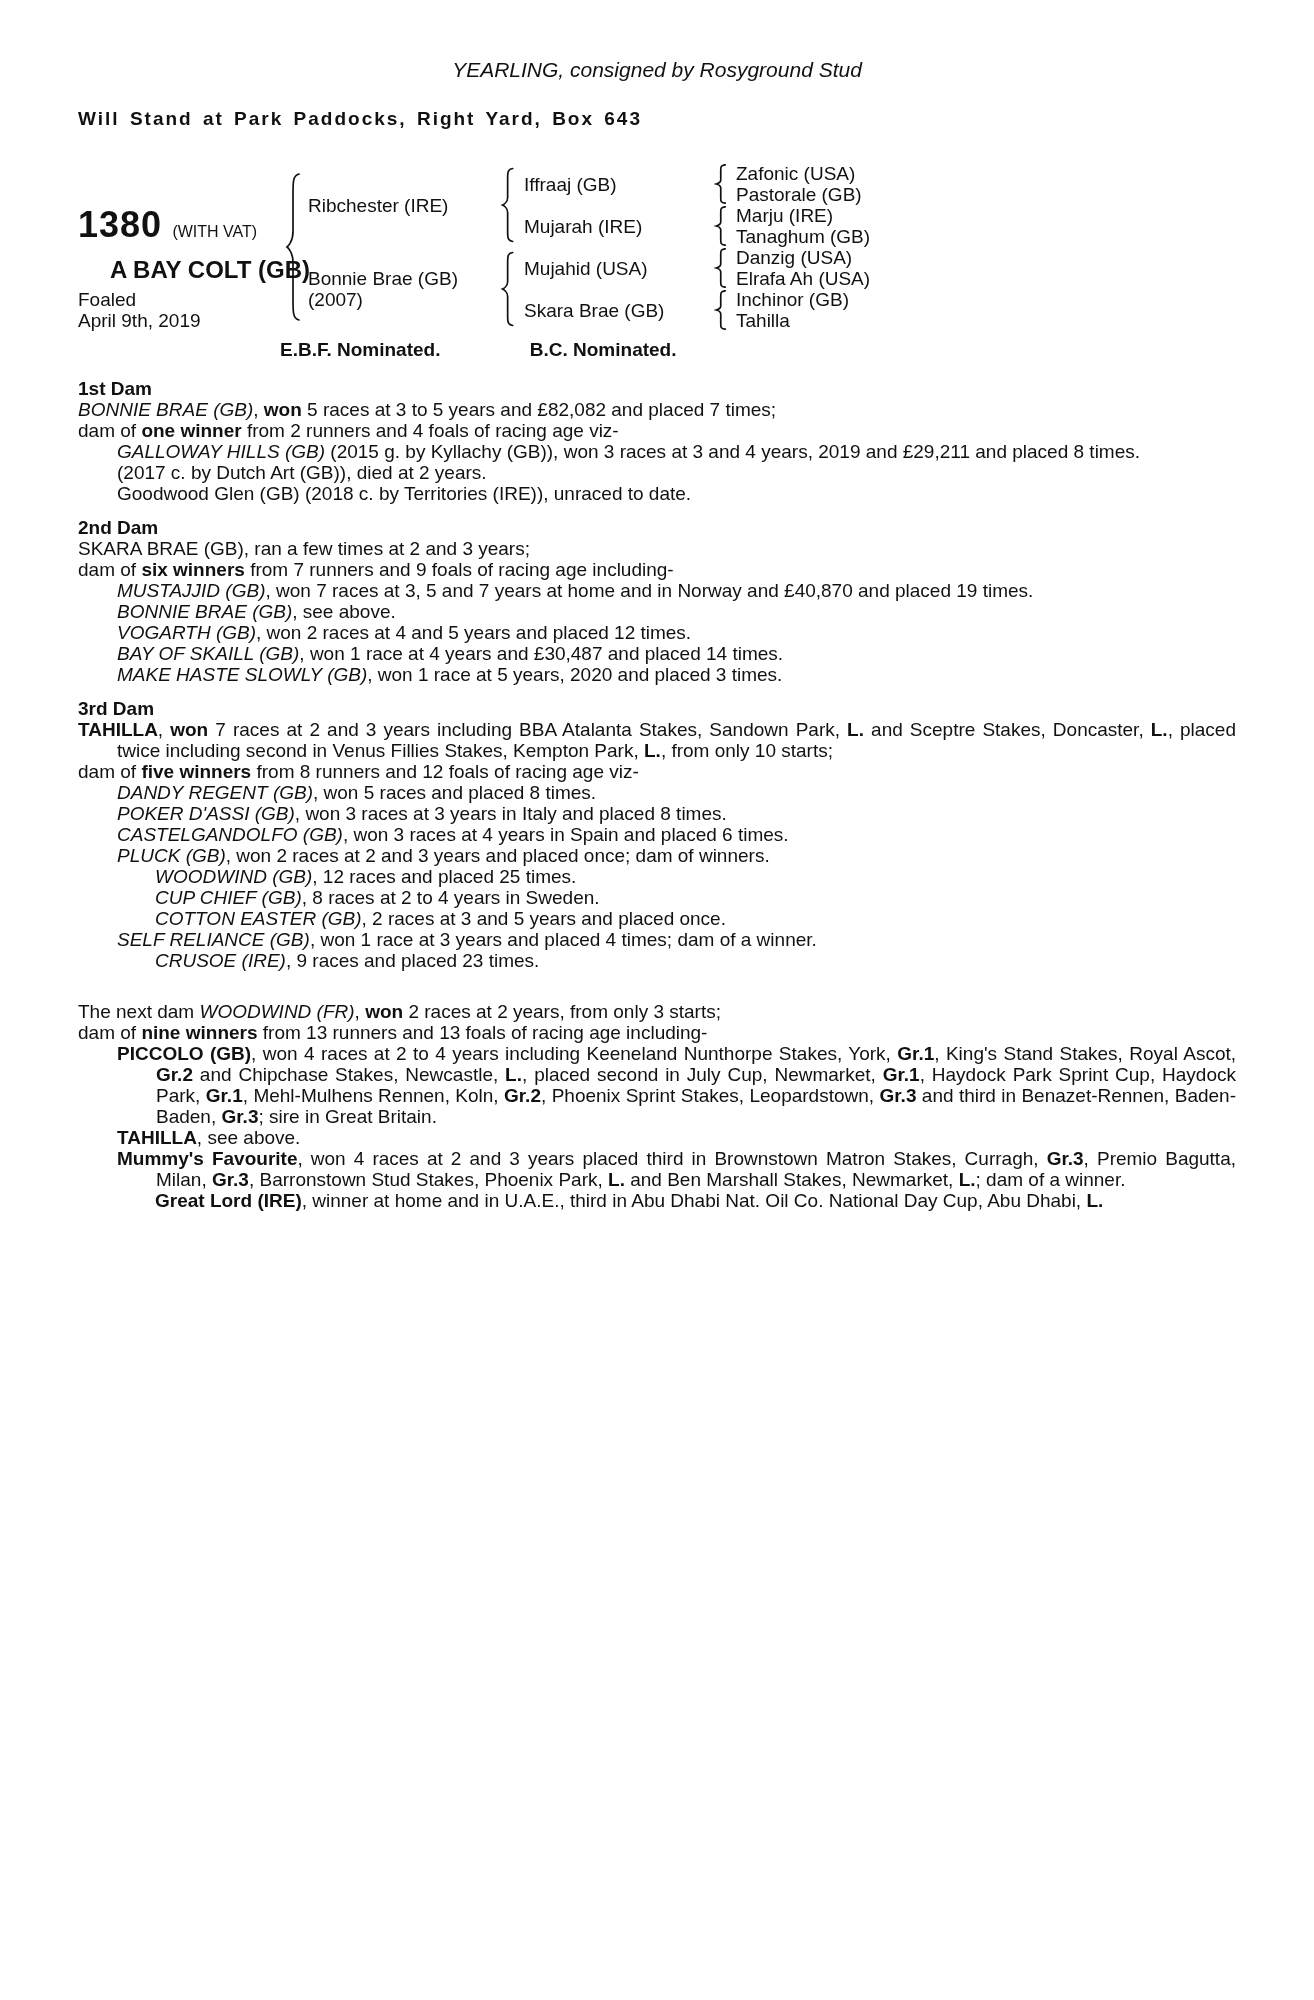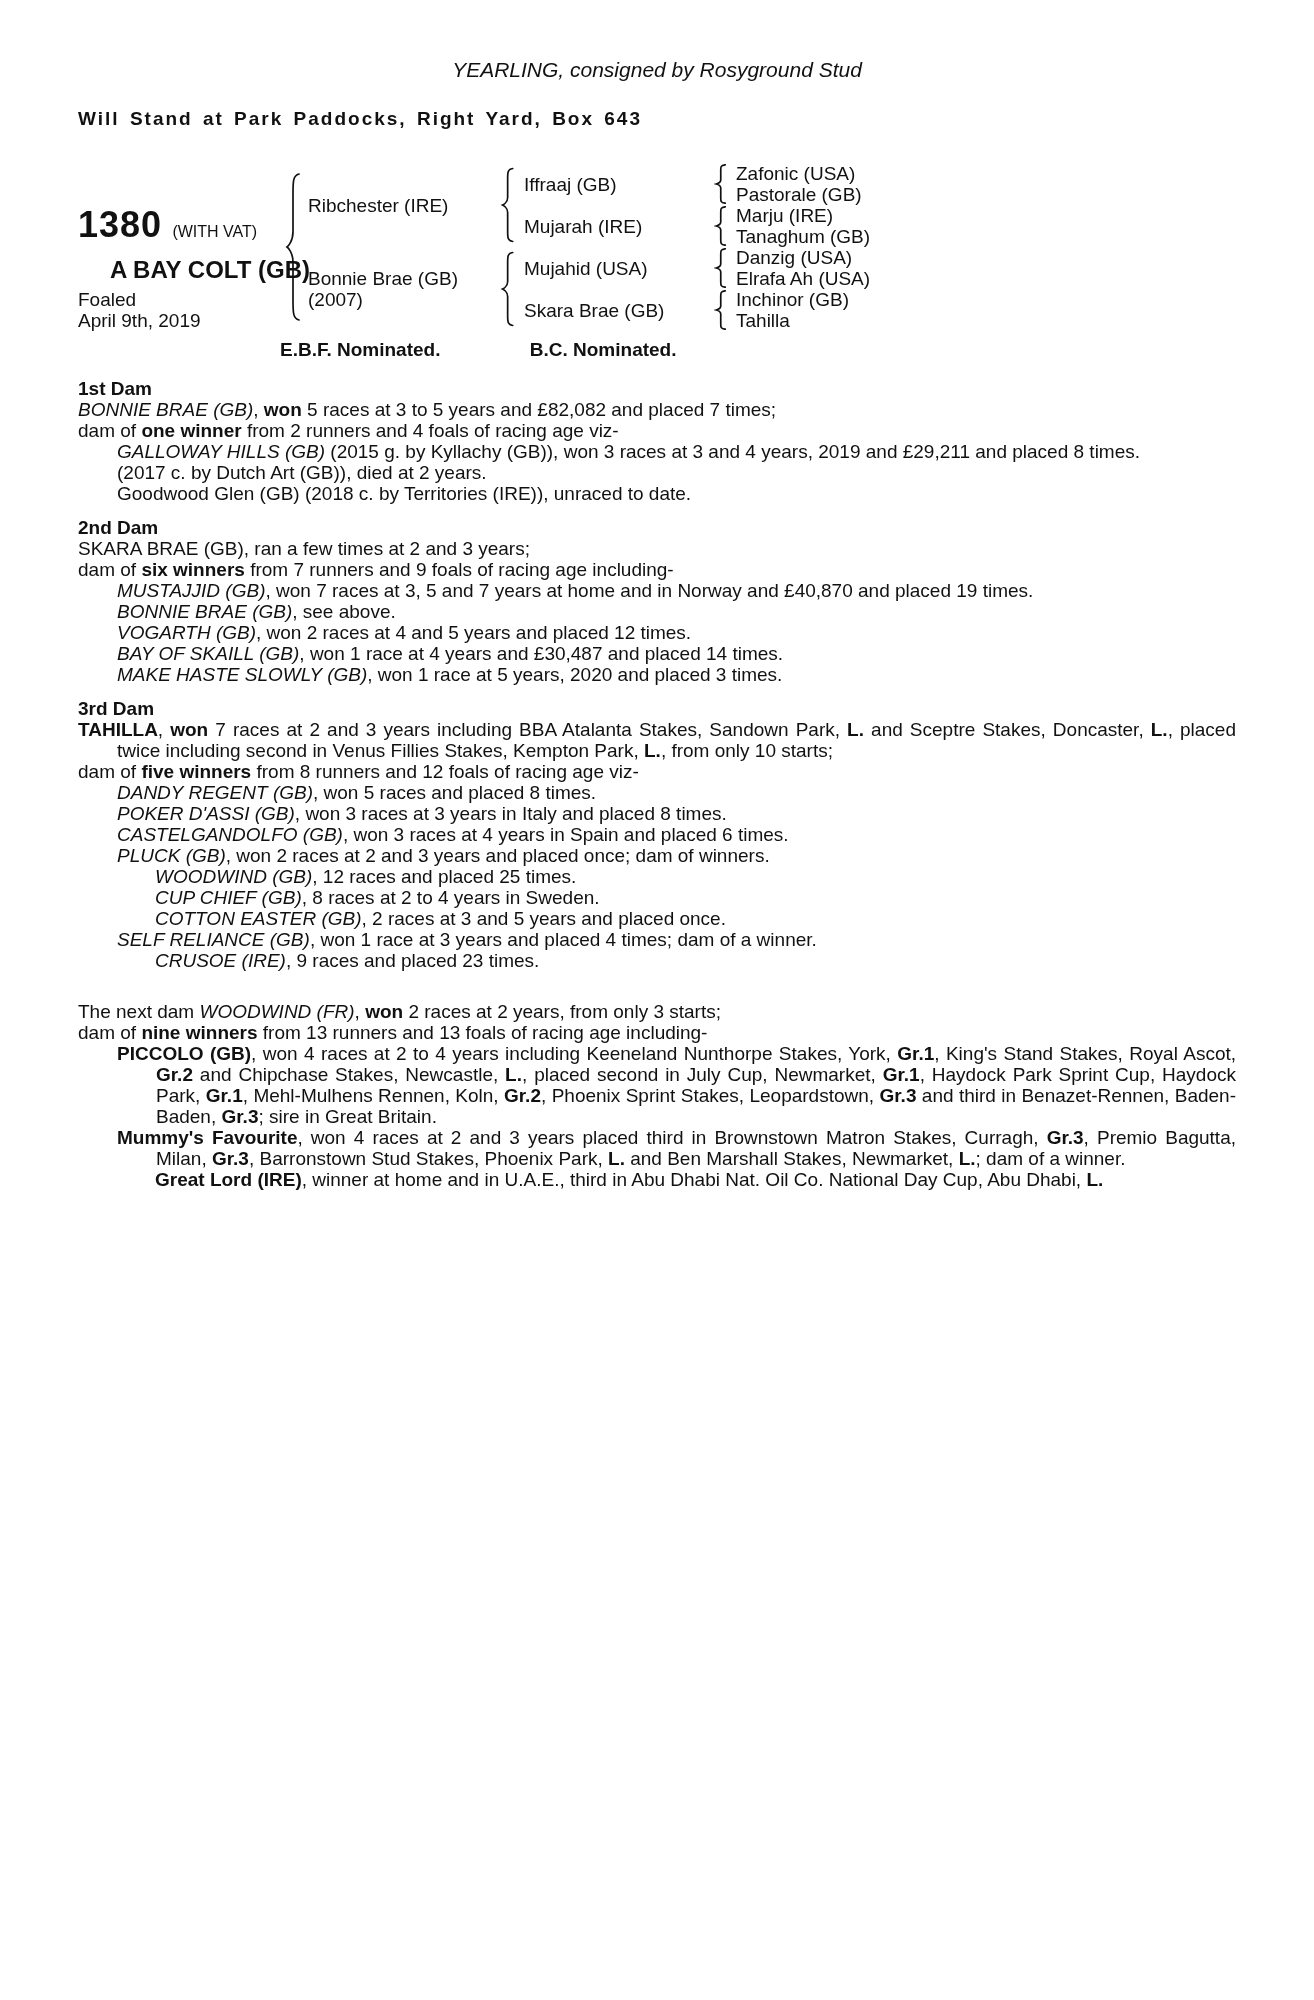--- a/index.html
+++ b/index.html
@@ -205,18 +205,19 @@
       <p class="para L2"><span class="i">CUP CHIEF (GB)</span><span>, 8 races at 2 to 4 years in Sweden.</span></p>
       <p class="para L2"><span class="i">COTTON EASTER (GB)</span><span>, 2 races at 3 and 5 years and placed once.</span></p>
       <p class="para L1"><span class="i">SELF RELIANCE (GB)</span><span>, won 1 race at 3 years and placed 4 times; dam of a winner.</span></p>
       <p class="para L2"><span class="i">CRUSOE (IRE)</span><span>, 9 races and placed 23 times.</span></p>
     </div>
 
     <div class="section next-dam">
       <p class="para L0"><span>The next dam </span><span class="i">WOODWIND (FR)</span><span>, </span><span class="b">won</span><span> 2 races at 2 years, from only 3 starts;</span></p>
       <p class="para L0"><span>dam of </span><span class="b">nine winners</span><span> from 13 runners and 13 foals of racing age including-</span></p>
       <p class="para L1"><span class="b">PICCOLO (GB)</span><span>, won 4 races at 2 to 4 years including Keeneland Nunthorpe Stakes, York, </span><span class="b">Gr.1</span><span>, King's Stand Stakes, Royal Ascot, </span><span class="b">Gr.2</span><span> and Chipchase Stakes, Newcastle, </span><span class="b">L.</span><span>, placed second in July Cup, Newmarket, </span><span class="b">Gr.1</span><span>, Haydock Park Sprint Cup, Haydock Park, </span><span class="b">Gr.1</span><span>, Mehl-Mulhens Rennen, Koln, </span><span class="b">Gr.2</span><span>, Phoenix Sprint Stakes, Leopardstown, </span><span class="b">Gr.3</span><span> and third in Benazet-Rennen, Baden-Baden, </span><span class="b">Gr.3</span><span>; sire in Great Britain.</span></p>
+      <p class="para L1"><span class="b">TAHILLA</span><span>, see above.</span></p>
       <p class="para L1"><span class="b">Mummy's Favourite</span><span>, won 4 races at 2 and 3 years placed third in Brownstown Matron Stakes, Curragh, </span><span class="b">Gr.3</span><span>, Premio Bagutta, Milan, </span><span class="b">Gr.3</span><span>, Barronstown Stud Stakes, Phoenix Park, </span><span class="b">L.</span><span> and Ben Marshall Stakes, Newmarket, </span><span class="b">L.</span><span>; dam of a winner.</span></p>
       <p class="para L2"><span class="b">Great Lord (IRE)</span><span>, winner at home and in U.A.E., third in Abu Dhabi Nat. Oil Co. National Day Cup, Abu Dhabi, </span><span class="b">L.</span></p>
     </div>
 
   </div>
 </div>
 
 </body></html>

